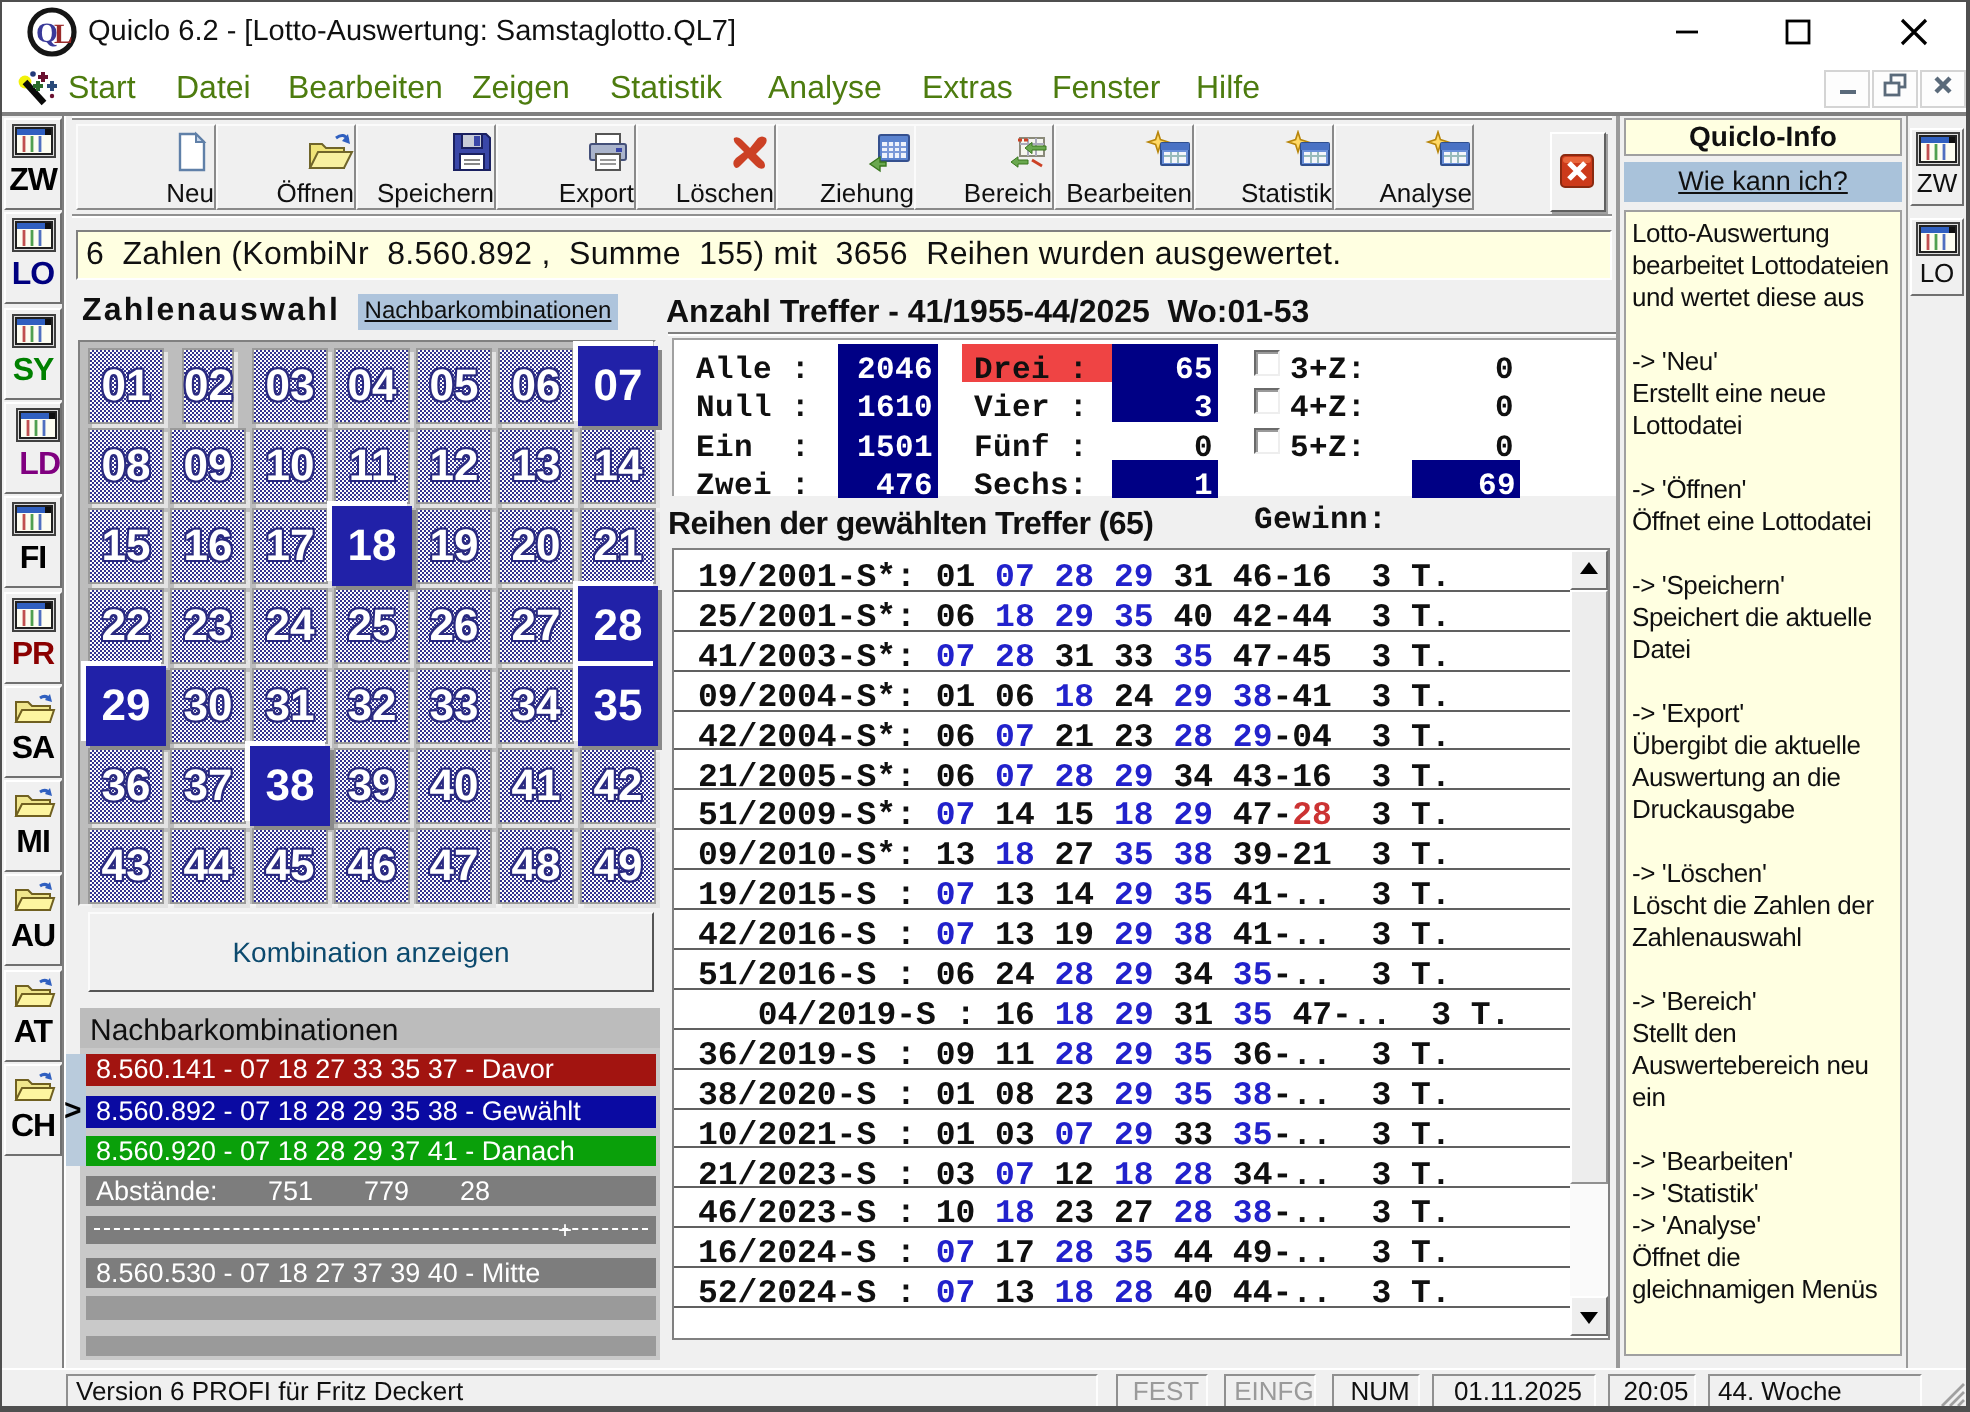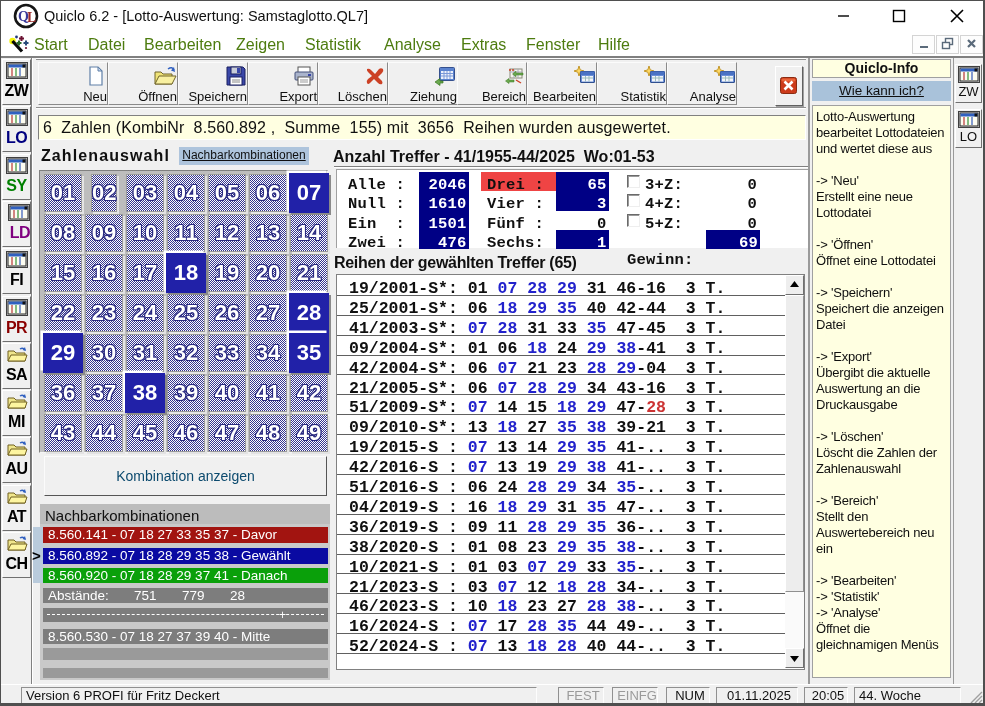--- a/index.html
+++ b/index.html
@@ -509,21 +509,21 @@
 <div class="lrow" style="top:20.9px;"><span>25/2001-S*: </span><span>06</span> <span class="bl">18</span> <span class="bl">29</span> <span class="bl">35</span> <span>40</span> <span>42</span>-<span>44</span>  3 T.</div>
 <div class="lrow" style="top:40.8px;"><span>41/2003-S*: </span><span class="bl">07</span> <span class="bl">28</span> <span>31</span> <span>33</span> <span class="bl">35</span> <span>47</span>-<span>45</span>  3 T.</div>
 <div class="lrow" style="top:60.7px;"><span>09/2004-S*: </span><span>01</span> <span>06</span> <span class="bl">18</span> <span>24</span> <span class="bl">29</span> <span class="bl">38</span>-<span>41</span>  3 T.</div>
 <div class="lrow" style="top:80.6px;"><span>42/2004-S*: </span><span>06</span> <span class="bl">07</span> <span>21</span> <span>23</span> <span class="bl">28</span> <span class="bl">29</span>-<span>04</span>  3 T.</div>
 <div class="lrow" style="top:100.5px;"><span>21/2005-S*: </span><span>06</span> <span class="bl">07</span> <span class="bl">28</span> <span class="bl">29</span> <span>34</span> <span>43</span>-<span>16</span>  3 T.</div>
 <div class="lrow" style="top:120.4px;"><span>51/2009-S*: </span><span class="bl">07</span> <span>14</span> <span>15</span> <span class="bl">18</span> <span class="bl">29</span> <span>47</span>-<span class="rd">28</span>  3 T.</div>
 <div class="lrow" style="top:140.3px;"><span>09/2010-S*: </span><span>13</span> <span class="bl">18</span> <span>27</span> <span class="bl">35</span> <span class="bl">38</span> <span>39</span>-<span>21</span>  3 T.</div>
 <div class="lrow" style="top:160.2px;"><span>19/2015-S : </span><span class="bl">07</span> <span>13</span> <span>14</span> <span class="bl">29</span> <span class="bl">35</span> <span>41</span>-<span>..</span>  3 T.</div>
 <div class="lrow" style="top:180.1px;"><span>42/2016-S : </span><span class="bl">07</span> <span>13</span> <span>19</span> <span class="bl">29</span> <span class="bl">38</span> <span>41</span>-<span>..</span>  3 T.</div>
 <div class="lrow" style="top:200.0px;"><span>51/2016-S : </span><span>06</span> <span>24</span> <span class="bl">28</span> <span class="bl">29</span> <span>34</span> <span class="bl">35</span>-<span>..</span>  3 T.</div>
-<div class="lrow" style="top:219.9px;"><span>04/2019-S : </span><span>16</span> <span class="bl">18</span> <span class="bl">29</span> <span>31</span> <span class="bl">35</span> <span>47</span>-<span>..</span>  3 T.</div>
+<div class="lrow" style="top:219.9px;text-align:center;"><span>04/2019-S : </span><span>16</span> <span class="bl">18</span> <span class="bl">29</span> <span>31</span> <span class="bl">35</span> <span>47</span>-<span>..</span>  3 T.</div>
 <div class="lrow" style="top:239.8px;"><span>36/2019-S : </span><span>09</span> <span>11</span> <span class="bl">28</span> <span class="bl">29</span> <span class="bl">35</span> <span>36</span>-<span>..</span>  3 T.</div>
 <div class="lrow" style="top:259.7px;"><span>38/2020-S : </span><span>01</span> <span>08</span> <span>23</span> <span class="bl">29</span> <span class="bl">35</span> <span class="bl">38</span>-<span>..</span>  3 T.</div>
 <div class="lrow" style="top:279.6px;"><span>10/2021-S : </span><span>01</span> <span>03</span> <span class="bl">07</span> <span class="bl">29</span> <span>33</span> <span class="bl">35</span>-<span>..</span>  3 T.</div>
 <div class="lrow" style="top:299.5px;"><span>21/2023-S : </span><span>03</span> <span class="bl">07</span> <span>12</span> <span class="bl">18</span> <span class="bl">28</span> <span>34</span>-<span>..</span>  3 T.</div>
 <div class="lrow" style="top:319.4px;"><span>46/2023-S : </span><span>10</span> <span class="bl">18</span> <span>23</span> <span>27</span> <span class="bl">28</span> <span class="bl">38</span>-<span>..</span>  3 T.</div>
 <div class="lrow" style="top:339.3px;"><span>16/2024-S : </span><span class="bl">07</span> <span>17</span> <span class="bl">28</span> <span class="bl">35</span> <span>44</span> <span>49</span>-<span>..</span>  3 T.</div>
 <div class="lrow" style="top:359.2px;"><span>52/2024-S : </span><span class="bl">07</span> <span>13</span> <span class="bl">18</span> <span class="bl">28</span> <span>40</span> <span>44</span>-<span>..</span>  3 T.</div>
 </div>
 <div id="sbar">
   <div class="sbtn2" style="top:0;"><svg width="17" height="18">
@@ -543,21 +543,21 @@
 <div class="iline">und wertet diese aus</div>
 <div class="iline">&nbsp;</div>
 <div class="iline">-&gt; 'Neu'</div>
 <div class="iline">Erstellt eine neue</div>
 <div class="iline">Lottodatei</div>
 <div class="iline">&nbsp;</div>
 <div class="iline">-&gt; 'Öffnen'</div>
 <div class="iline">Öffnet eine Lottodatei</div>
 <div class="iline">&nbsp;</div>
 <div class="iline">-&gt; 'Speichern'</div>
-<div class="iline">Speichert die anzeigen</div>
+<div class="iline">Speichert die aktuelle</div>
 <div class="iline">Datei</div>
 <div class="iline">&nbsp;</div>
 <div class="iline">-&gt; 'Export'</div>
 <div class="iline">Übergibt die aktuelle</div>
 <div class="iline">Auswertung an die</div>
 <div class="iline">Druckausgabe</div>
 <div class="iline">&nbsp;</div>
 <div class="iline">-&gt; 'Löschen'</div>
 <div class="iline">Löscht die Zahlen der</div>
 <div class="iline">Zahlenauswahl</div>
@@ -592,21 +592,21 @@
         <rect x="2" y="2" width="18" height="13" fill="#fdfdf1" stroke="#202020" stroke-width="1"></rect>
         <rect x="2.5" y="2.5" width="17" height="3" fill="#3060c0"></rect>
         <rect x="16.5" y="2.5" width="3" height="3" fill="#101010"></rect>
         <line x1="6" y1="6" x2="6" y2="14" stroke="#c05050" stroke-width="1.4"></line>
         <line x1="10" y1="6" x2="10" y2="14" stroke="#50a050" stroke-width="1.4"></line>
         <line x1="14" y1="6" x2="14" y2="14" stroke="#5070c0" stroke-width="1.4"></line>
       </svg></div>
     <div class="rlab">LO</div>
   </div>
 <div id="status">
-  <div class="spanel" style="left:20px;width:516px;">Version 6 PROFI für Fritz Deckert</div>
+  <div class="spanel" style="left:32px;width:516px;">Version 6 PROFI für Fritz Deckert</div>
   <div class="spanel gray" style="left:557px;width:46px;text-align:center;">FEST</div>
   <div class="spanel gray" style="left:611px;width:46px;text-align:center;">EINFG</div>
   <div class="spanel" style="left:665px;width:44px;text-align:center;">NUM</div>
   <div class="spanel" style="left:715px;width:82px;text-align:center;">01.11.2025</div>
   <div class="spanel" style="left:803px;width:44px;text-align:center;">20:05</div>
   <div class="spanel" style="left:853px;width:107px;">44. Woche</div>
   <svg style="position:absolute;right:1px;bottom:1px;" width="14" height="14">
       <path d="M13 2 L2 13 M13 6 L6 13 M13 10 L10 13" stroke="#a0a0a0" stroke-width="1.4"></path>
     </svg>
 </div>

